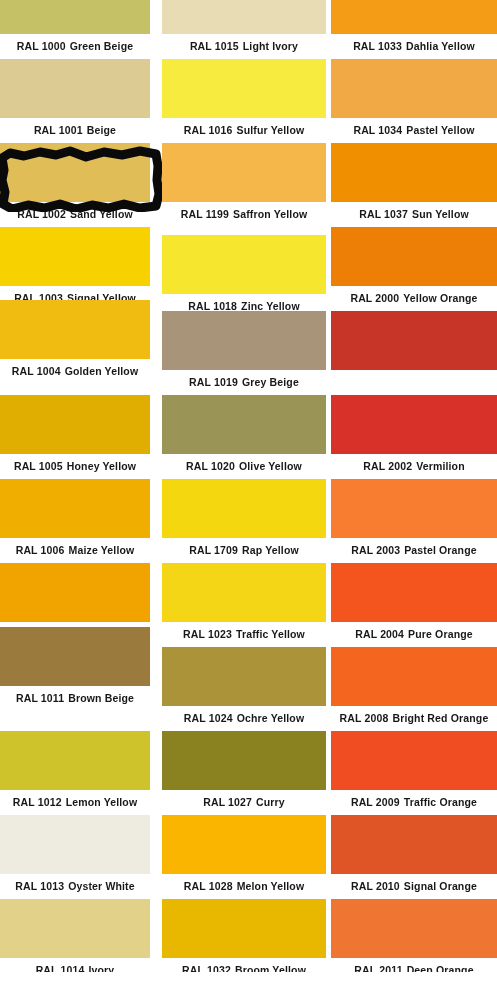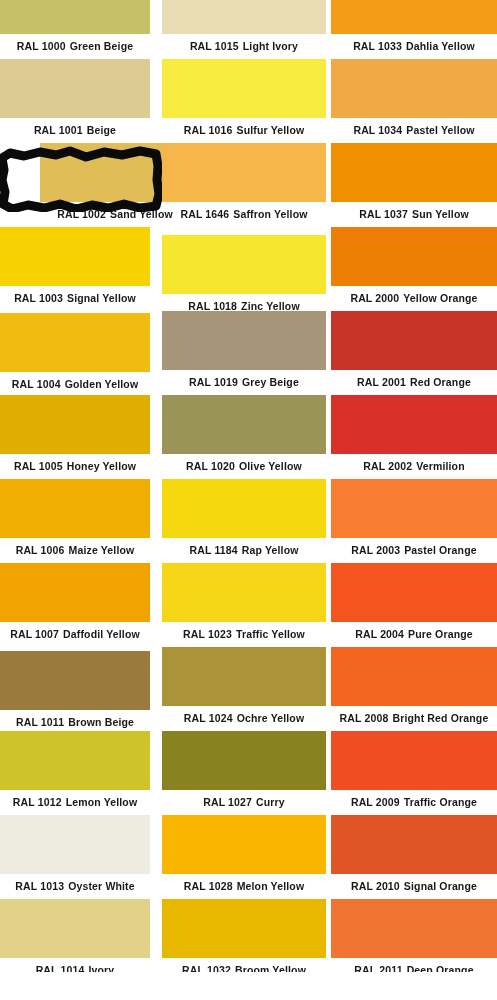--- a/index.html
+++ b/index.html
@@ -75,45 +75,45 @@
 
   <div class="column col-0">
       <div class="cell" style="top: -25px;">
         <div class="swatch" title="Green Beige" style="background: rgb(197, 193, 103);"></div>
         <div class="label"><span class="code">RAL 1000</span><span class="name">Green Beige</span></div>
       </div>
       <div class="cell" style="top: 59px;">
         <div class="swatch" title="Beige" style="background: rgb(221, 203, 148);"></div>
         <div class="label"><span class="code">RAL 1001</span><span class="name">Beige</span></div>
       </div>
-      <div class="cell" style="top: 143px; margin-left: 40px;">
+      <div class="cell" style="top: 143px;">
         <div class="swatch" title="Sand Yellow" style="background: rgb(224, 189, 86);"></div>
         <div class="label"><span class="code">RAL 1002</span><span class="name">Sand Yellow</span></div>
       </div>
       <div class="cell" style="top: 227px;">
         <div class="swatch" title="Signal Yellow" style="background: rgb(248, 210, 0);"></div>
         <div class="label"><span class="code">RAL 1003</span><span class="name">Signal Yellow</span></div>
       </div>
-      <div class="cell" style="top: 313px; border-radius: 21px;">
+      <div class="cell" style="top: 300px; border-radius: 21px;">
         <div class="swatch" title="Golden Yellow" style="background: rgb(240, 188, 17);"></div>
         <div class="label"><span class="code">RAL 1004</span><span class="name">Golden Yellow</span></div>
       </div>
       <div class="cell" style="top: 395px;">
         <div class="swatch" title="Honey Yellow" style="background: rgb(224, 174, 0);"></div>
         <div class="label"><span class="code">RAL 1005</span><span class="name">Honey Yellow</span></div>
       </div>
       <div class="cell" style="top: 479px;">
         <div class="swatch" title="Maize Yellow" style="background: rgb(240, 174, 1);"></div>
         <div class="label"><span class="code">RAL 1006</span><span class="name">Maize Yellow</span></div>
       </div>
       <div class="cell" style="top: 563px;">
         <div class="swatch" title="Daffodil Yellow" style="background: rgb(241, 164, 0);"></div>
         <div class="label"><span class="code">RAL 1007</span><span class="name">Daffodil Yellow</span></div>
       </div>
-      <div class="cell" style="top: 627px; margin-top: 24px;">
+      <div class="cell" style="top: 627px;">
         <div class="swatch" title="Brown Beige" style="background: rgb(154, 122, 61);"></div>
         <div class="label"><span class="code">RAL 1011</span><span class="name">Brown Beige</span></div>
       </div>
       <div class="cell" style="top: 731px;">
         <div class="swatch" title="Lemon Yellow" style="background: rgb(207, 195, 44);"></div>
         <div class="label"><span class="code">RAL 1012</span><span class="name">Lemon Yellow</span></div>
       </div>
       <div class="cell" style="top: 815px;">
         <div class="swatch" title="Oyster White" style="background: rgb(238, 236, 224);"></div>
         <div class="label"><span class="code">RAL 1013</span><span class="name">Oyster White</span></div>
@@ -127,37 +127,37 @@
       <div class="cell" style="top: -25px;">
         <div class="swatch" title="Light Ivory" style="background: rgb(232, 220, 181);"></div>
         <div class="label"><span class="code">RAL 1015</span><span class="name">Light Ivory</span></div>
       </div>
       <div class="cell" style="top: 59px;">
         <div class="swatch" title="Sulfur Yellow" style="background: rgb(247, 235, 63);"></div>
         <div class="label"><span class="code">RAL 1016</span><span class="name">Sulfur Yellow</span></div>
       </div>
       <div class="cell" style="top: 143px;">
         <div class="swatch" title="Saffron Yellow" style="background: rgb(245, 182, 74);"></div>
-        <div class="label"><span class="code">RAL 1646</span><span class="name">Saffron Yellow</span></div>
+        <div class="label"><span class="code">RAL 1199</span><span class="name">Saffron Yellow</span></div>
       </div>
       <div class="cell" style="top: 235px;">
         <div class="swatch" title="Zinc Yellow" style="background: rgb(246, 231, 46);"></div>
         <div class="label"><span class="code">RAL 1018</span><span class="name">Zinc Yellow</span></div>
       </div>
       <div class="cell" style="top: 311px;">
         <div class="swatch" title="Grey Beige" style="background: rgb(168, 148, 120);"></div>
         <div class="label"><span class="code">RAL 1019</span><span class="name">Grey Beige</span></div>
       </div>
       <div class="cell" style="top: 395px;">
         <div class="swatch" title="Olive Yellow" style="background: rgb(154, 148, 87);"></div>
         <div class="label"><span class="code">RAL 1020</span><span class="name">Olive Yellow</span></div>
       </div>
       <div class="cell" style="top: 479px;">
         <div class="swatch" title="Rap Yellow" style="background: rgb(245, 215, 16);"></div>
-        <div class="label"><span class="code">RAL 1184</span><span class="name">Rap Yellow</span></div>
+        <div class="label"><span class="code">RAL 1709</span><span class="name">Rap Yellow</span></div>
       </div>
       <div class="cell" style="top: 563px;">
         <div class="swatch" title="Traffic Yellow" style="background: rgb(244, 214, 22);"></div>
         <div class="label"><span class="code">RAL 1023</span><span class="name">Traffic Yellow</span></div>
       </div>
       <div class="cell" style="top: 647px; text-decoration: underline;">
         <div class="swatch" title="Ochre Yellow" style="background: rgb(171, 147, 57);"></div>
         <div class="label"><span class="code">RAL 1024</span><span class="name">Ochre Yellow</span></div>
       </div>
       <div class="cell" style="top: 731px;">
@@ -185,21 +185,20 @@
       <div class="cell" style="top: 143px;">
         <div class="swatch" title="Sun Yellow" style="background: rgb(240, 144, 0);"></div>
         <div class="label"><span class="code">RAL 1037</span><span class="name">Sun Yellow</span></div>
       </div>
       <div class="cell" style="top: 227px;">
         <div class="swatch" title="Yellow Orange" style="background: rgb(237, 127, 7);"></div>
         <div class="label"><span class="code">RAL 2000</span><span class="name">Yellow Orange</span></div>
       </div>
       <div class="cell" style="top: 311px;">
         <div class="swatch" title="Red Orange" style="background: rgb(198, 53, 39);"></div>
-        <div class="label"><span class="code">RAL 2001</span><span class="name">Red Orange</span></div>
       </div>
       <div class="cell" style="top: 395px;">
         <div class="swatch" title="Vermilion" style="background: rgb(216, 49, 42);"></div>
         <div class="label"><span class="code">RAL 2002</span><span class="name">Vermilion</span></div>
       </div>
       <div class="cell" style="top: 479px;">
         <div class="swatch" title="Pastel Orange" style="background: rgb(248, 125, 48);"></div>
         <div class="label"><span class="code">RAL 2003</span><span class="name">Pastel Orange</span></div>
       </div>
       <div class="cell" style="top: 563px;">

